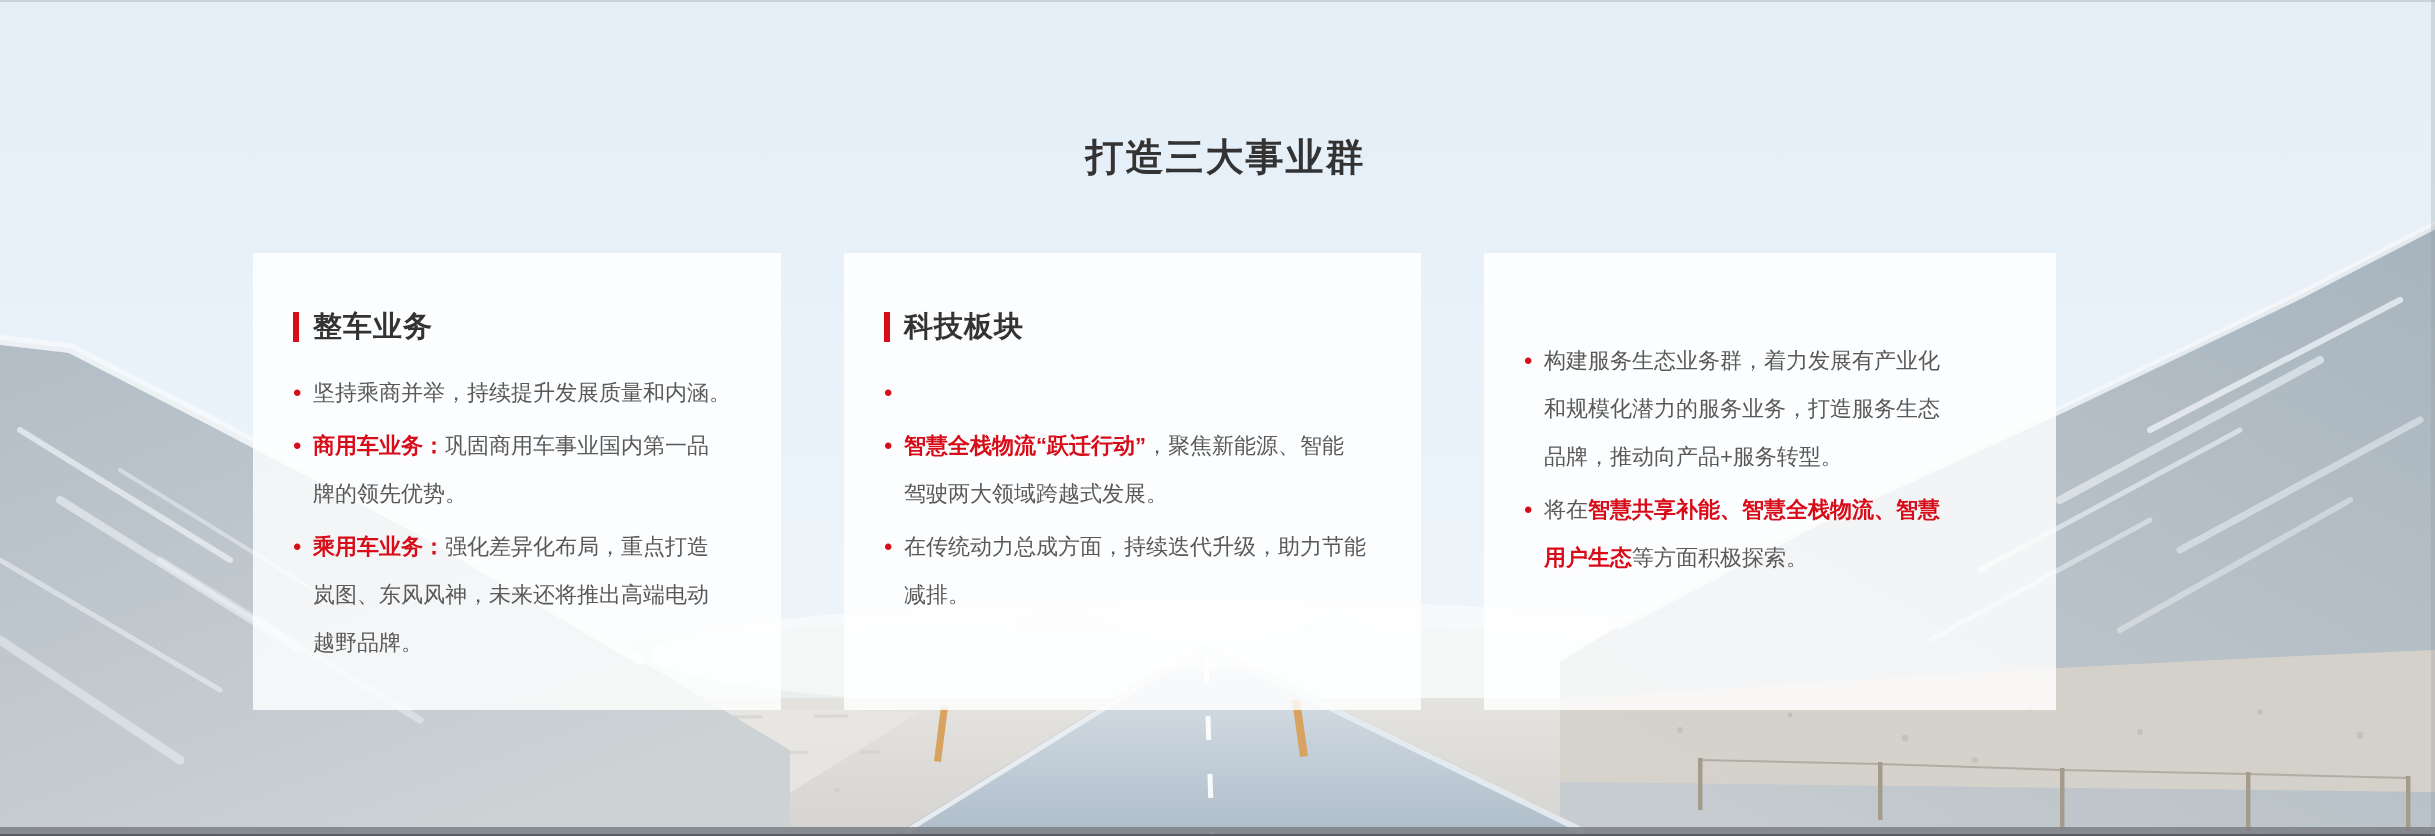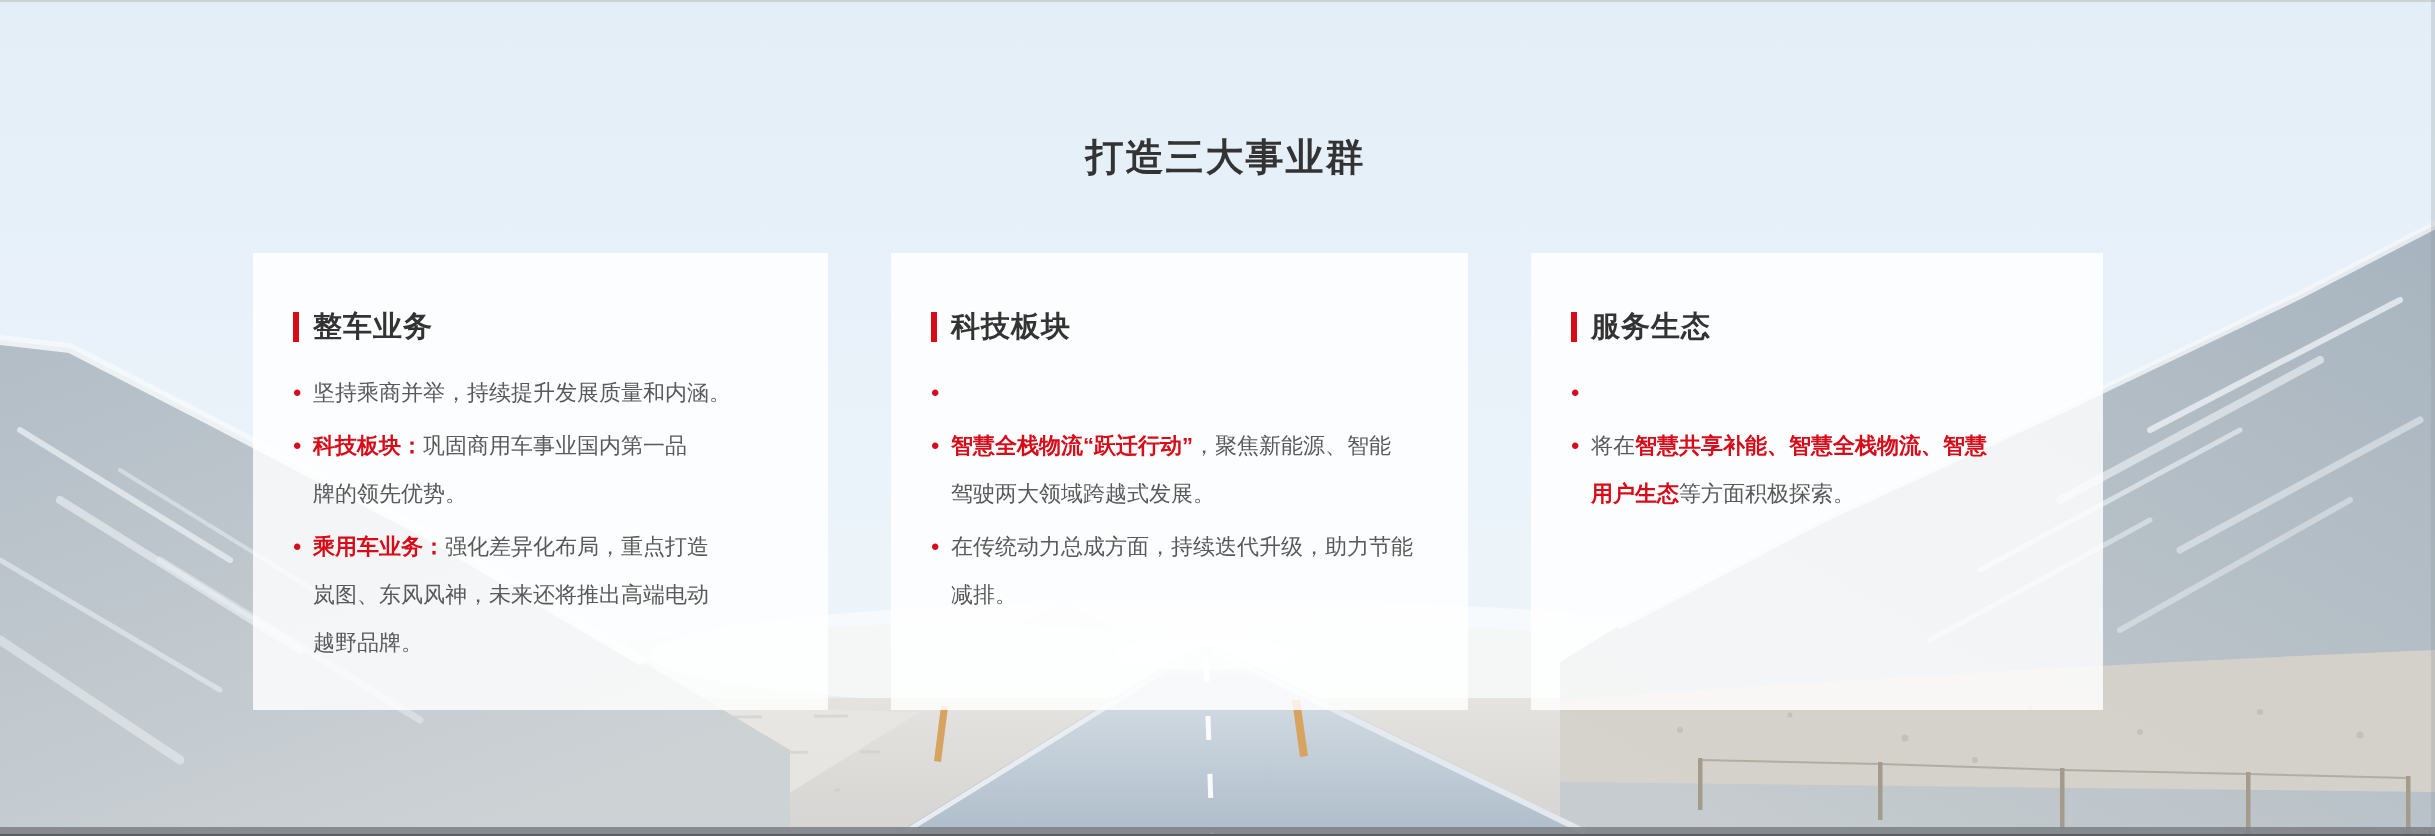--- a/index.html
+++ b/index.html
@@ -8,21 +8,21 @@
     font-family:"Liberation Sans","DejaVu Sans",sans-serif;
     --accent:#d70c18;--heading:#333333;--body:#595959;--card-bg:rgba(255,255,255,0.82);
   }
   .bg{position:absolute;left:0;top:0;width:2435px;height:836px;display:block;}
   .page-title{
     position:absolute;left:0;top:124px;width:100%;text-align:center;
     font-size:38px;font-weight:bold;color:var(--heading);letter-spacing:2px;margin:8px;
   }
   .cards{position:absolute;left:253px;top:253px;display:flex;gap:63px;}
   .card{box-sizing:border-box;height:457px;background:var(--card-bg);padding:58px 34px 0 40px;}
-  .card-0{width:575px}
+  .card-0{width:528px}
   .card-1{width:577px}
   .card-2{width:572px}
   .card-head{display:flex;align-items:center;gap:14px;height:32px;}
   .bar{flex:0 0 6px;width:6px;height:30px;background:var(--accent);}
   .card-title{font-size:29px;font-weight:bold;color:var(--heading);margin:0;letter-spacing:1px;}
   .bullets{margin-top:26px;}
   .bullet{display:flex;margin-bottom:5px;font-size:22px;line-height:48px;color:var(--body);}
   .dot{flex:0 0 20px;color:var(--accent);font-size:24px;}
   .btext{white-space:pre-line;}
   .btext .red{color:var(--accent);font-weight:bold;}
@@ -156,21 +156,21 @@
       <span class="bar"></span>
       <h2 class="card-title">整车业务</h2>
     </div>
     <div class="bullets">
           <div class="bullet">
             <span class="dot">•</span>
             <span class="btext"><span>坚持乘商并举，持续提升发展质量和内涵。</span></span>
           </div>
           <div class="bullet">
             <span class="dot">•</span>
-            <span class="btext"><span class="red">科技板块：</span><span>巩固商用车事业国内第一品
+            <span class="btext"><span class="red">商用车业务：</span><span>巩固商用车事业国内第一品
 牌的领先优势。</span></span>
           </div>
           <div class="bullet">
             <span class="dot">•</span>
             <span class="btext"><span class="red">乘用车业务：</span><span>强化差异化布局，重点打造
 岚图、东风风神，未来还将推出高端电动
 越野品牌。</span></span>
           </div>
         </div>
   </section>
@@ -191,27 +191,26 @@
           </div>
           <div class="bullet">
             <span class="dot">•</span>
             <span class="btext"><span>在传统动力总成方面，持续迭代升级，助力节能
 减排。</span></span>
           </div>
         </div>
   </section>
 
   <section class="card card-2">
-    <div class="card-head">
-      <span class="bar"></span>
-      <h2 class="card-title">服务生态</h2>
-    </div>
     <div class="bullets">
           <div class="bullet">
             <span class="dot">•</span>
+            <span class="btext"><span>构建服务生态业务群，着力发展有产业化
+和规模化潜力的服务业务，打造服务生态
+品牌，推动向产品+服务转型。</span></span>
           </div>
           <div class="bullet">
             <span class="dot">•</span>
             <span class="btext"><span>将在</span><span class="red">智慧共享补能、智慧全栈物流、智慧
 用户生态</span><span>等方面积极探索。</span></span>
           </div>
         </div>
   </section>
 </div>
 </div>

